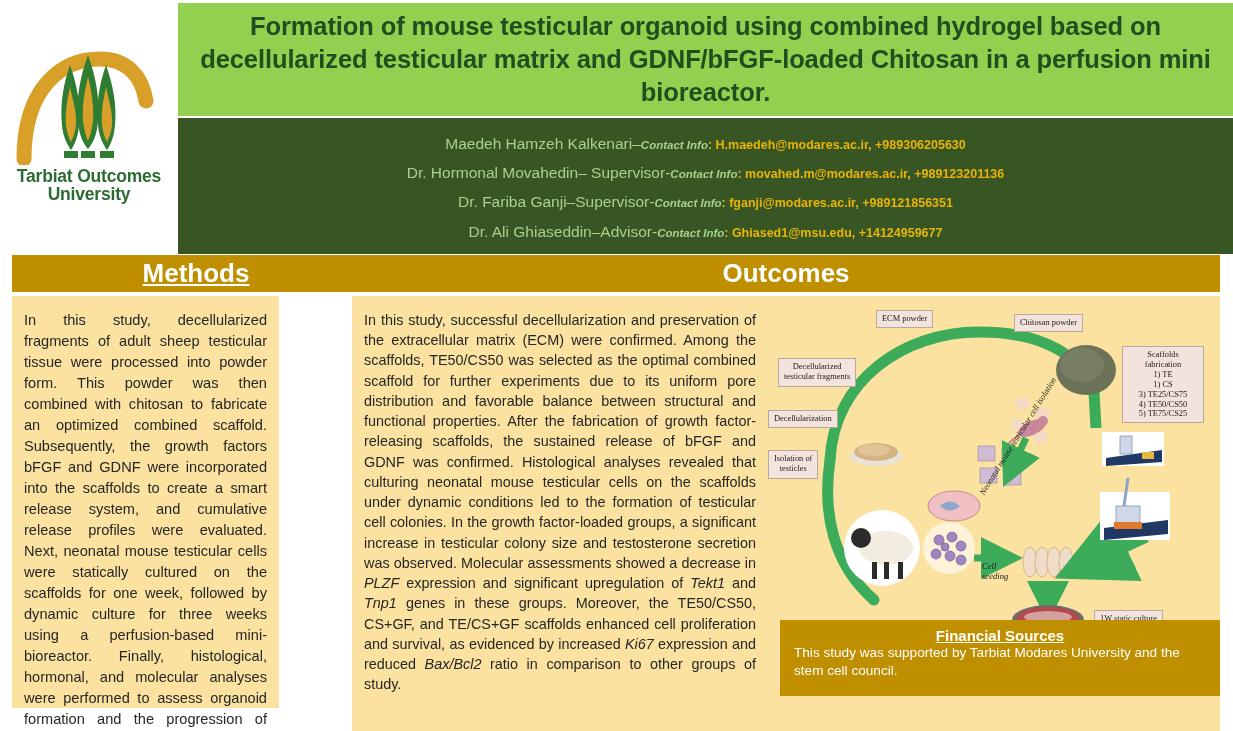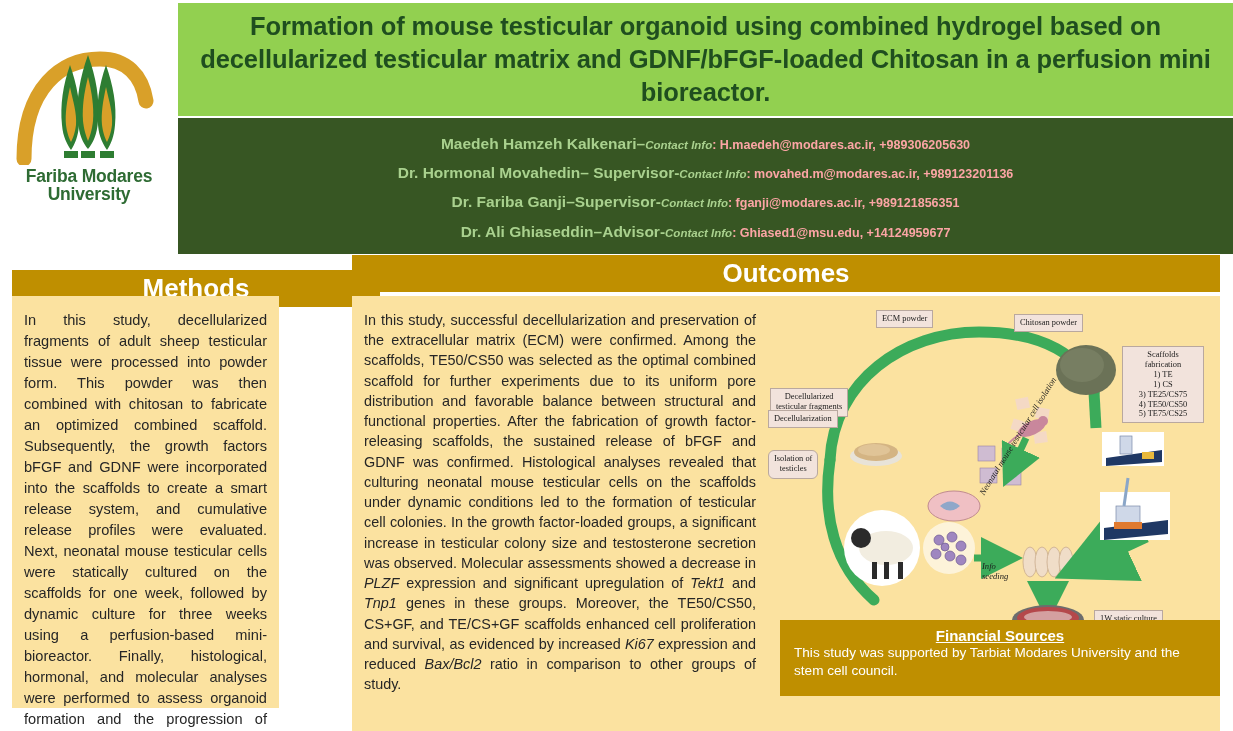--- a/index.html
+++ b/index.html
@@ -43,36 +43,36 @@
   .authors-bar {
     position: absolute; left: 178px; top: 118px; width: 1055px; height: 136px;
     background: #375623;
     display: flex; flex-direction: column; align-items: center;
     justify-content: space-evenly; padding: 5px 10px 2px 10px;
   }
   .author-line {
     text-align: center; white-space: nowrap; line-height: 1.1;
   }
   .author-line .nm {
-    font-size: 15.5px; font-weight: bold; color: #a9d18e;
+    font-size: 15.5px; font-weight: normal; color: #a9d18e;
   }
   .author-line .ci {
     font-size: 11.5px; font-weight: bold; font-style: italic; color: #a9d18e;
   }
   .author-line .det {
-    font-size: 12.5px; font-weight: bold; color: #fca5a5;
+    font-size: 12.5px; font-weight: bold; color: #eab308;
   }
 
   
   .sec-header {
     background: #bf8f00; color: #ffffff;
     display: flex; align-items: center; justify-content: center;
     font-size: 26px; font-weight: bold;
   }
-  .methods-header { position: absolute; left: 12px;  top: 270px; width: 368px; height: 37px; text-decoration: underline; }
+  .methods-header { position: absolute; left: 12px;  top: 255px; width: 368px; height: 37px; text-decoration: underline; }
   .outcomes-header{ position: absolute; left: 352px; top: 255px; width: 868px; height: 37px; }
 
   
   .body-panel {
     background: #fbe2a0; color: #262626;
     font-size: 14.6px; line-height: 1.44;
     text-align: justify; text-justify: inter-word;
     padding: 14px 12px;
   }
   .methods-body  { position: absolute; left: 12px;  top: 296px; width: 267px; height: 412px; }
@@ -138,21 +138,21 @@
           <path d="M74 30 C70 46 68 60 69 74 C70 83 72 89 74 94 C76 89 78 83 79 74 C80 60 78 46 74 30 Z"></path>
           <path d="M56 40 C53 54 51 66 52 78 C53 86 55 91 57 95 C59 91 61 86 62 78 C63 66 59 54 56 40 Z"></path>
           <path d="M92 40 C89 54 87 66 88 78 C89 86 91 91 93 95 C95 91 97 86 98 78 C99 66 95 54 92 40 Z"></path>
         </g>
         <rect x="50" y="104" width="14" height="7" fill="#2e7d32"></rect>
         <rect x="67" y="104" width="14" height="7" fill="#2e7d32"></rect>
         <rect x="86" y="104" width="14" height="7" fill="#2e7d32"></rect>
       </svg>
     </div>
     <div class="logo-text">
-      <span class="l1">Fariba Modares</span>
+      <span class="l1">Tarbiat Outcomes</span>
       <span class="l2">University</span>
     </div>
   </div>
 
   <div class="title-bar">
     <h1>Formation of mouse testicular organoid using combined hydrogel based on decellularized testicular matrix and GDNF/bFGF-loaded Chitosan in a perfusion mini bioreactor.</h1>
   </div>
 
   <div class="authors-bar">
     <div class="author-line">
@@ -300,26 +300,26 @@
 
             <g>
               <circle cx="362" cy="384" r="0" fill="none"></circle>
             </g>
           </svg>
 
           <div class="dlabel c" style="left:112px; top:0;">ECM powder</div>
 
           <div class="dlabel c" style="left:250px; top:4px;">Chitosan powder</div>
 
-          <div class="dlabel" style="left:6px; top:48px; white-space:pre;margin-top:30px;">Decellularized
+          <div class="dlabel" style="left:14px; top:48px; white-space:pre;">Decellularized
 testicular fragments</div>
 
           <div class="dlabel" style="left:4px; top:100px;">Decellularization</div>
 
-          <div class="dlabel" style="left:4px; top:140px; white-space:pre;border-radius:6px;">Isolation of
+          <div class="dlabel" style="left:4px; top:140px; white-space:pre;">Isolation of
 testicles</div>
 
           <div class="dlabel list" style="left:358px; top:36px; width:82px;">
             <div style="white-space:pre;">Scaffolds
 fabrication</div>
             <div>1) TE</div>
             <div>1) CS</div>
             <div>3) TE25/CS75</div>
             <div>4) TE50/CS50</div>
             <div>5) TE75/CS25</div>
@@ -333,21 +333,21 @@
 
           <div class="dlabel c" style="left:118px; top:330px; white-space:pre;">Histological
 evaluation</div>
 
           <div class="dlabel c" style="left:250px; top:356px; white-space:pre;">Hormonal
 evaluation</div>
 
           <div class="dlabel c" style="left:364px; top:330px; white-space:pre;">Molecular
 evaluation</div>
 
-          <div class="dnote" style="left:218px; top:252px; white-space:pre;">Info
+          <div class="dnote" style="left:218px; top:252px; white-space:pre;">Cell
 seeding</div>
 
           <div class="dnote rot" style="left:214px; top:182px;">Neonatal mouse testicular cell isolation</div>
         </div>
       </div>
     </div>
   </div>
 
   <div class="financial">
     <div class="fin-title">Financial Sources</div>

